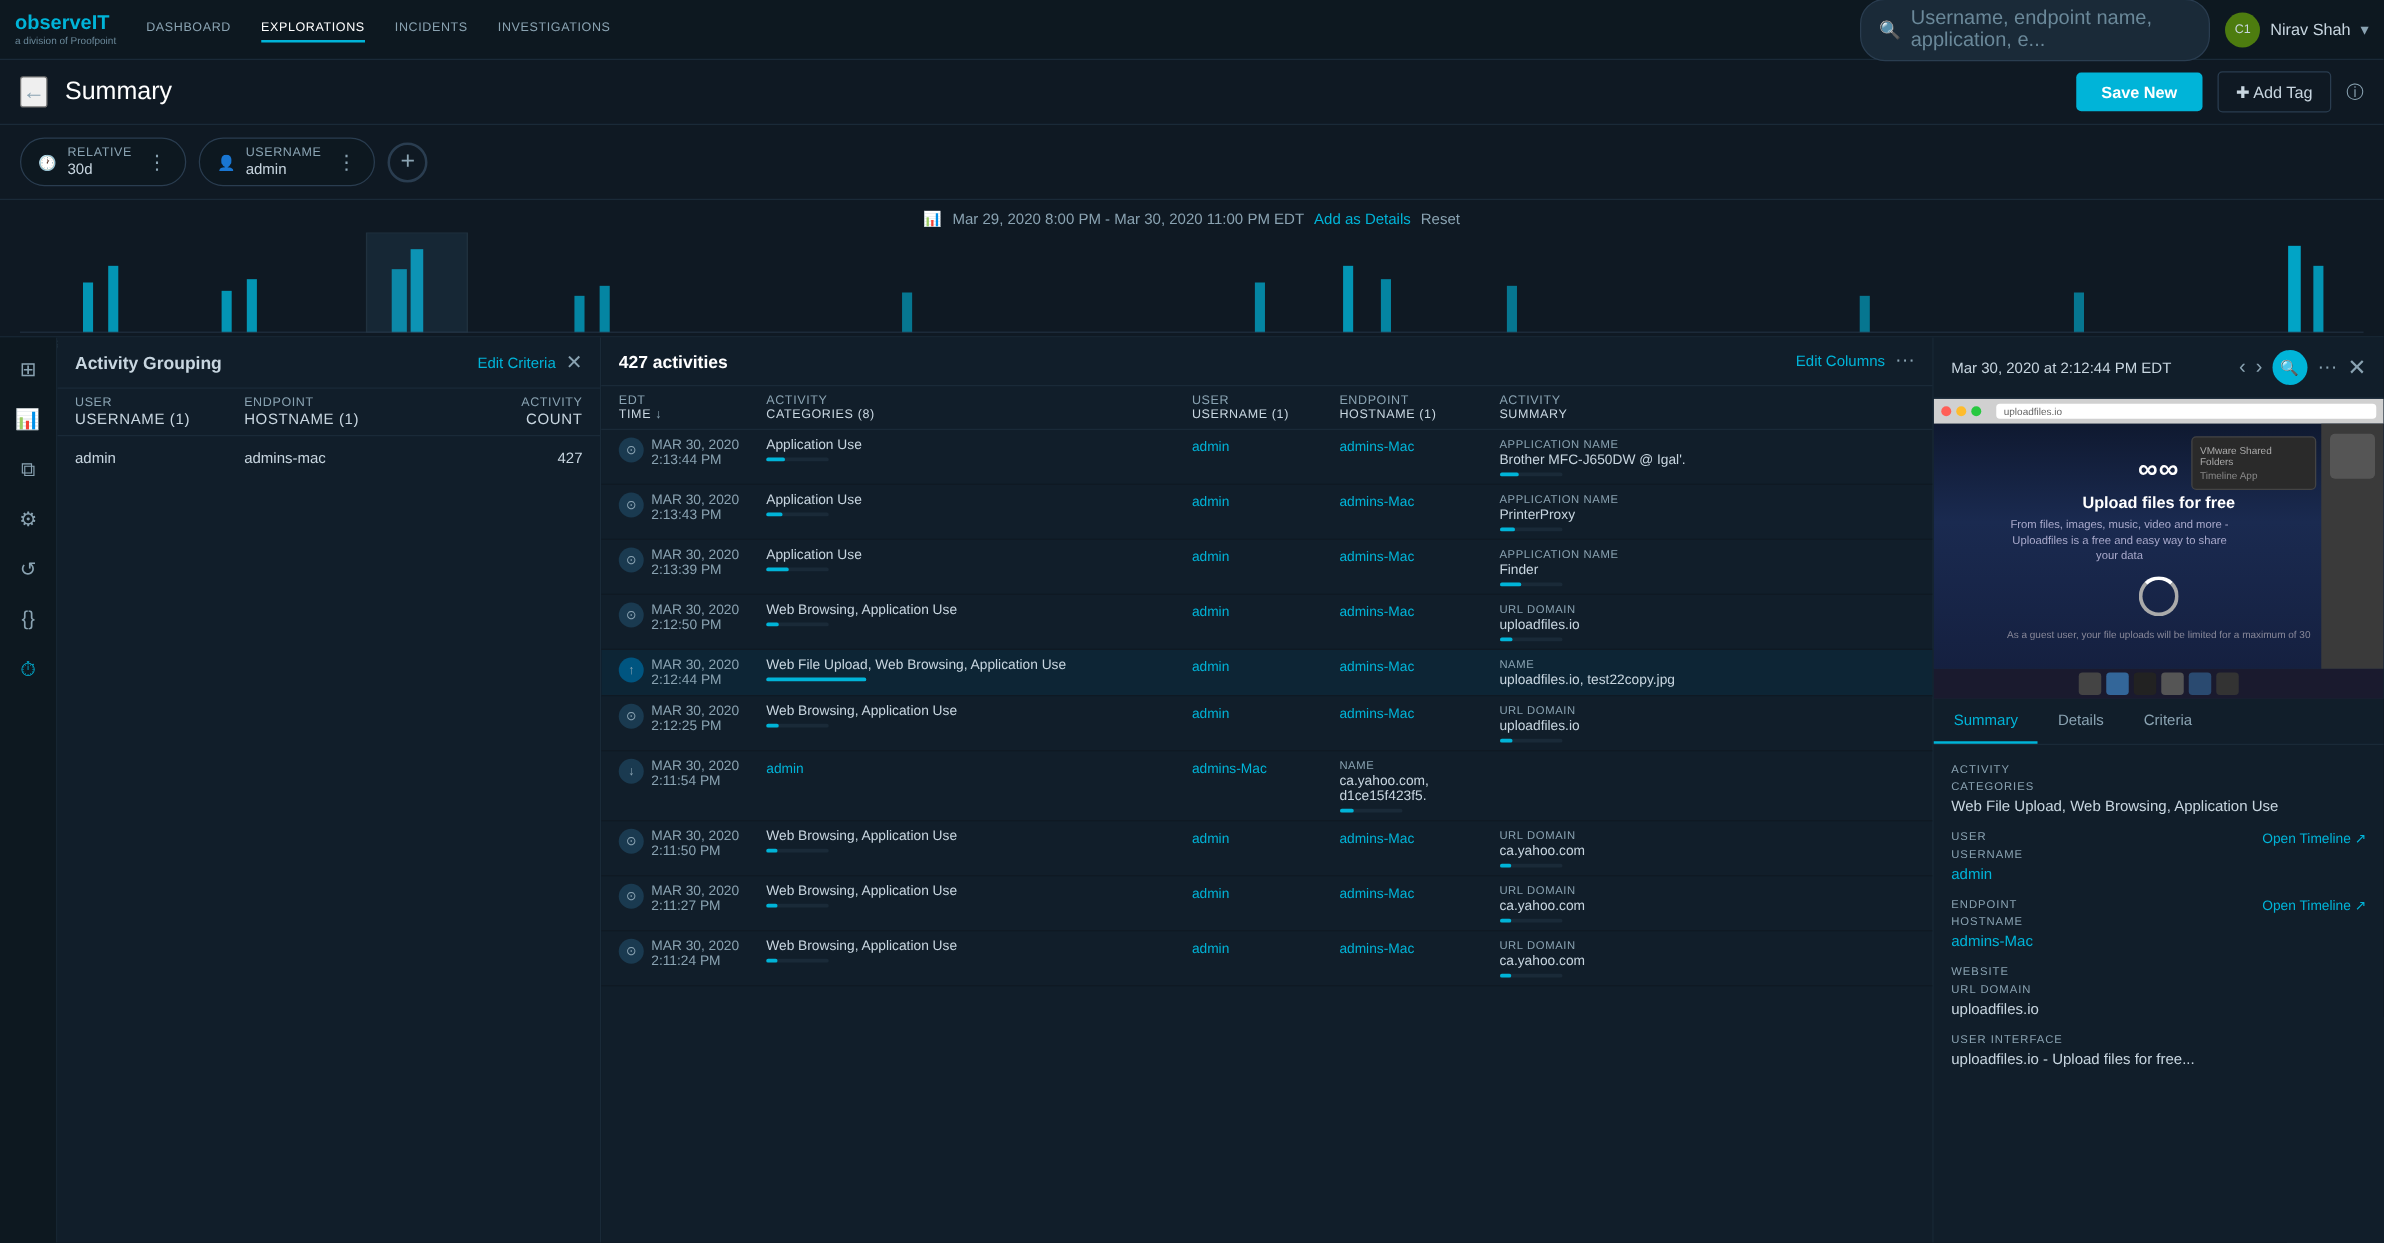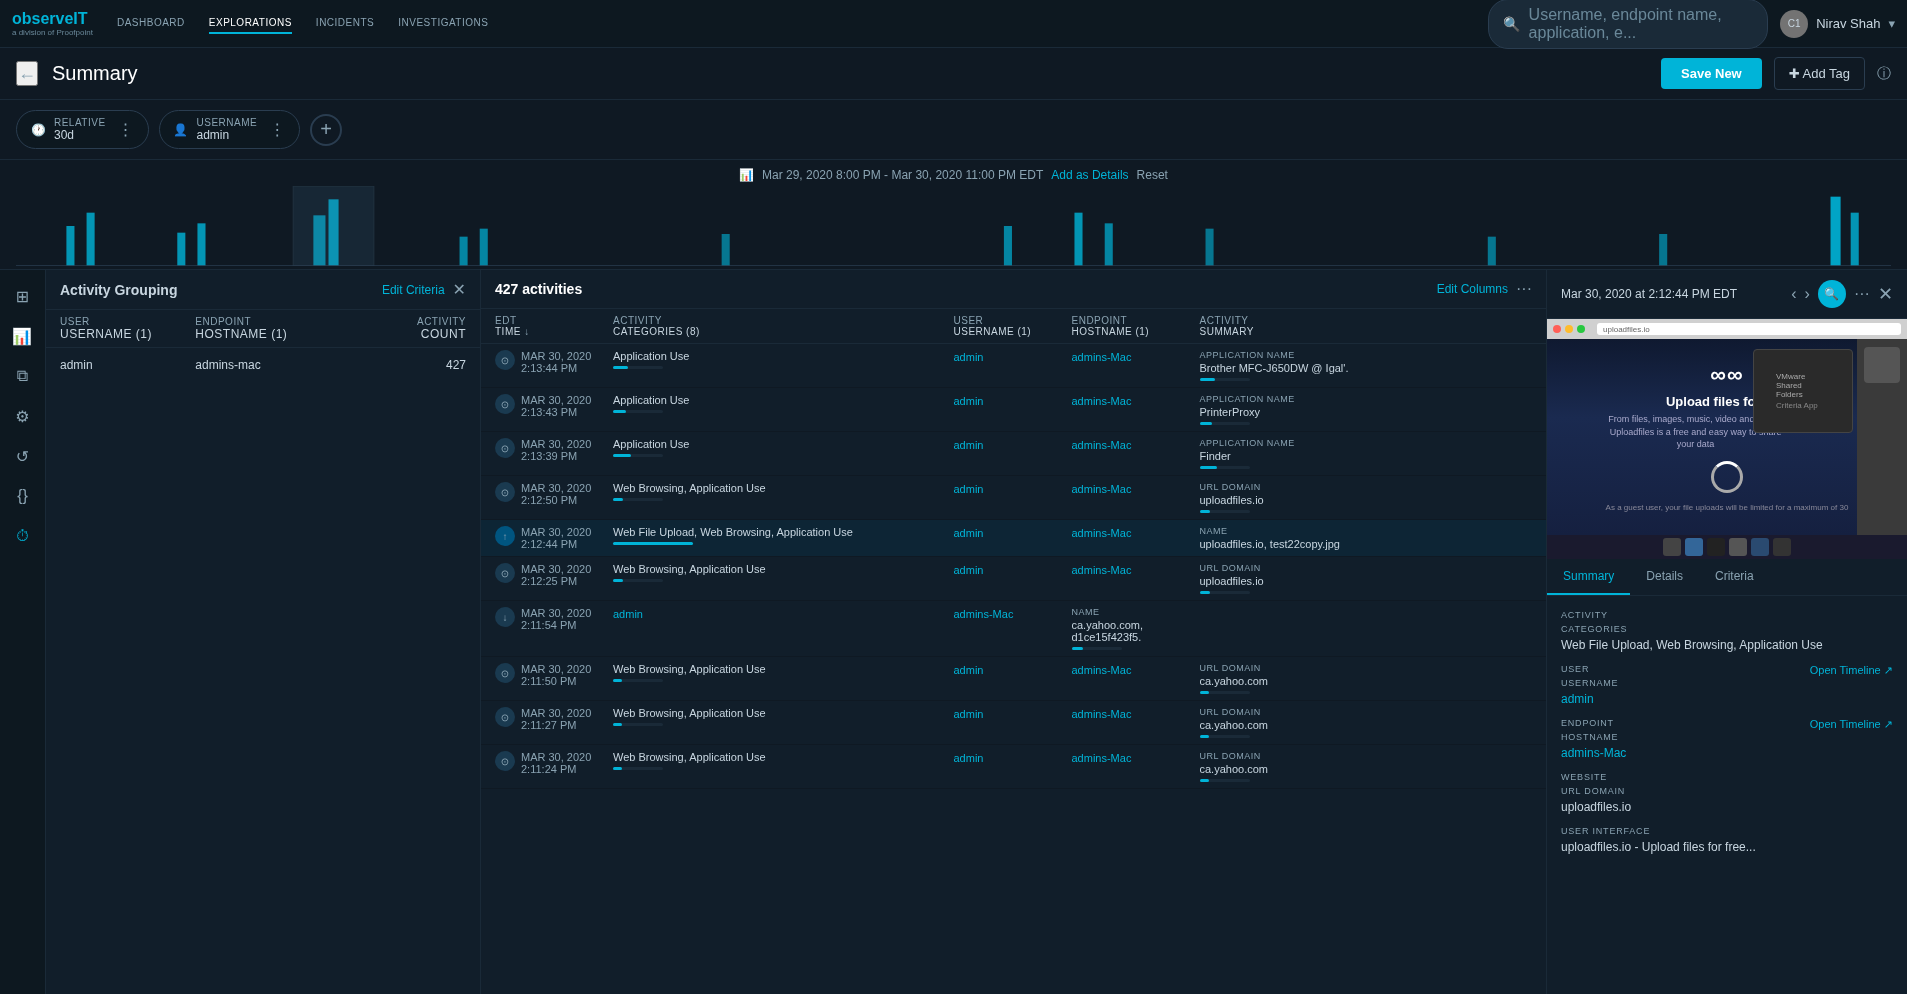--- a/index.html
+++ b/index.html
@@ -10,21 +10,21 @@
     .navbar-logo { display: flex; flex-direction: column; margin-right: 24px; }
     .logo-text { color: #00b4d8; font-size: 16px; font-weight: 700; }
     .logo-sub { color: #6a8899; font-size: 8px; }
     .nav-items { display: flex; gap: 24px; flex: 1; }
     .nav-item { color: #8aa3b2; font-size: 10px; cursor: pointer; padding: 4px 0; text-transform: uppercase; letter-spacing: 0.5px; }
     .nav-item.active { color: #ffffff; border-bottom: 2px solid #00b4d8; }
     .navbar-right { display: flex; align-items: center; gap: 12px; margin-left: auto; }
     .search-bar { background: #1a2a38; border: 1px solid #2a3d50; border-radius: 20px; padding: 6px 14px; color: #8aa3b2; font-size: 12px; width: 280px; display: flex; align-items: center; gap: 8px; }
     .search-icon-nav { color: #8aa3b2; font-size: 14px; }
     .user-info { display: flex; align-items: center; gap: 8px; color: #c8d6e0; font-size: 13px; }
-    .user-avatar { width: 28px; height: 28px; border-radius: 50%; background: #737373; display: flex; align-items: center; justify-content: center; font-size: 10px; color: #c8d6e0; }
+    .user-avatar { width: 28px; height: 28px; border-radius: 50%; background: #4d7c0f; display: flex; align-items: center; justify-content: center; font-size: 10px; color: #c8d6e0; }
 
     
     .sub-header { display: flex; align-items: center; background: #0f1923; height: 52px; padding: 0 16px; border-bottom: 1px solid #1a2a38; gap: 12px; }
     .back-btn { color: #8aa3b2; cursor: pointer; font-size: 18px; margin-right: 8px; }
     .page-title { color: #ffffff; font-size: 20px; font-weight: 400; flex: 1; }
     .save-new-btn { background: #00b4d8; color: #fff; border: none; border-radius: 4px; padding: 8px 20px; font-size: 13px; cursor: pointer; font-weight: 600; }
     .add-tag-btn { background: transparent; color: #c8d6e0; border: 1px solid #2a3d50; border-radius: 4px; padding: 8px 14px; font-size: 13px; cursor: pointer; display: flex; align-items: center; gap: 6px; }
     .info-btn { background: transparent; color: #8aa3b2; border: none; font-size: 14px; cursor: pointer; }
 
     
@@ -525,23 +525,23 @@
             <div style="width:36px;height:36px;background:#555;border-radius:4px;margin-top:4px;"></div>
           </div>
           <div style="text-align:center;color:#fff;">
             <div style="font-size:22px;font-weight:700;color:#fff;margin-bottom:6px;letter-spacing:1px;">∞∞</div>
             <div style="font-size:13px;font-weight:600;color:#fff;margin-bottom:4px;">Upload files for free</div>
             <div style="font-size:9px;color:#aac;line-height:1.4;max-width:180px;">From files, images, music, video and more - Uploadfiles is a free and easy way to share your data</div>
             <div style="width:32px;height:32px;border:3px solid #aaa;border-top-color:#fff;border-radius:50%;margin:10px auto;animation:spin 1s linear infinite;"></div>
             <div style="font-size:8px;color:#889;margin-top:4px;">As a guest user, your file uploads will be limited for a maximum of 30</div>
           </div>
 
-          <div style="position:absolute;right:54px;top:10px;background:#2a2a2a;border:1px solid #444;border-radius:4px;padding:22px;width:100px;font-size:8px;color:#ccc;">
+          <div style="position:absolute;right:54px;top:10px;background:#2a2a2a;border:1px solid #444;border-radius:4px;padding:6px;width:100px;font-size:8px;color:#ccc;">
             <div style="color:#aaa;margin-bottom:2px;">VMware Shared Folders</div>
-            <div style="color:#888;">Criteria App</div>
+            <div style="color:#888;">Timeline App</div>
           </div>
         </div>
 
         <div style="background:#1a1a2e;height:24px;display:flex;align-items:center;justify-content:center;gap:4px;padding:2px 8px;">
           <div style="width:18px;height:18px;background:#444;border-radius:3px;"></div>
           <div style="width:18px;height:18px;background:#336699;border-radius:3px;"></div>
           <div style="width:18px;height:18px;background:#222;border-radius:3px;"></div>
           <div style="width:18px;height:18px;background:#555;border-radius:3px;"></div>
           <div style="width:18px;height:18px;background:#2a4a70;border-radius:3px;"></div>
           <div style="width:18px;height:18px;background:#333;border-radius:3px;"></div>

